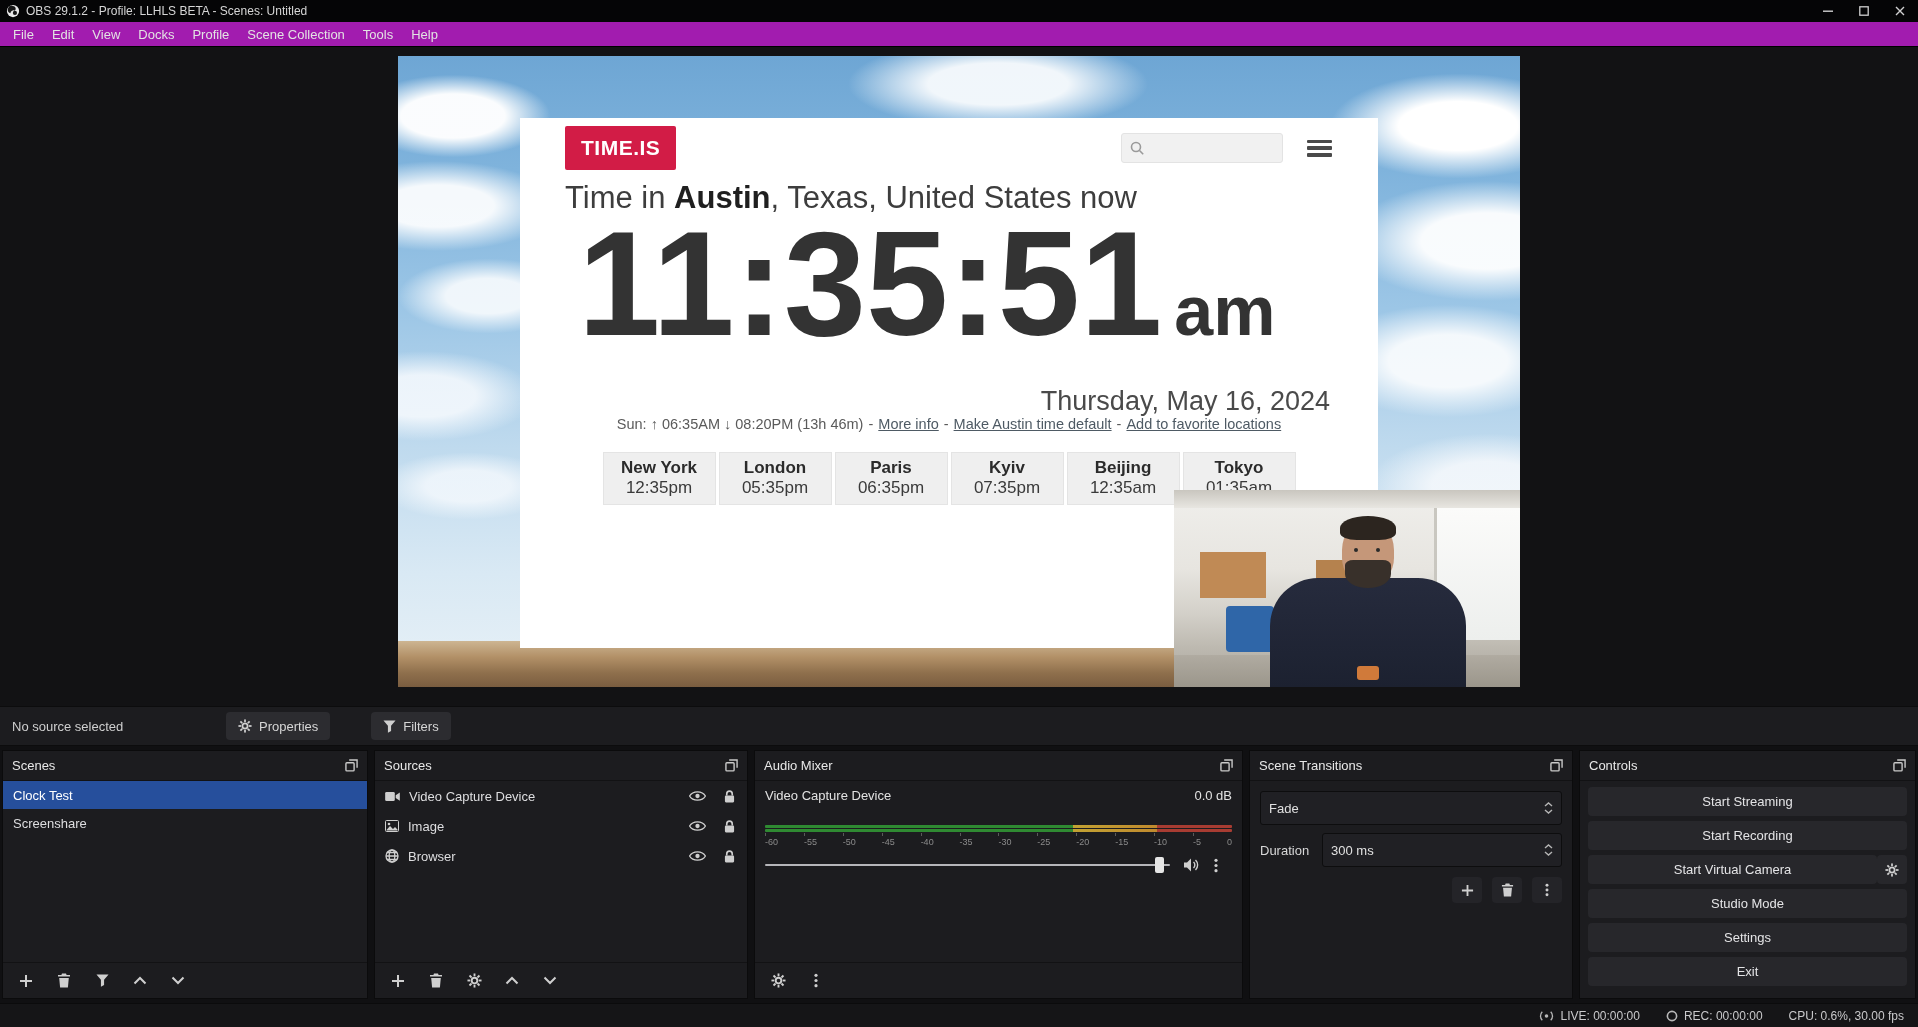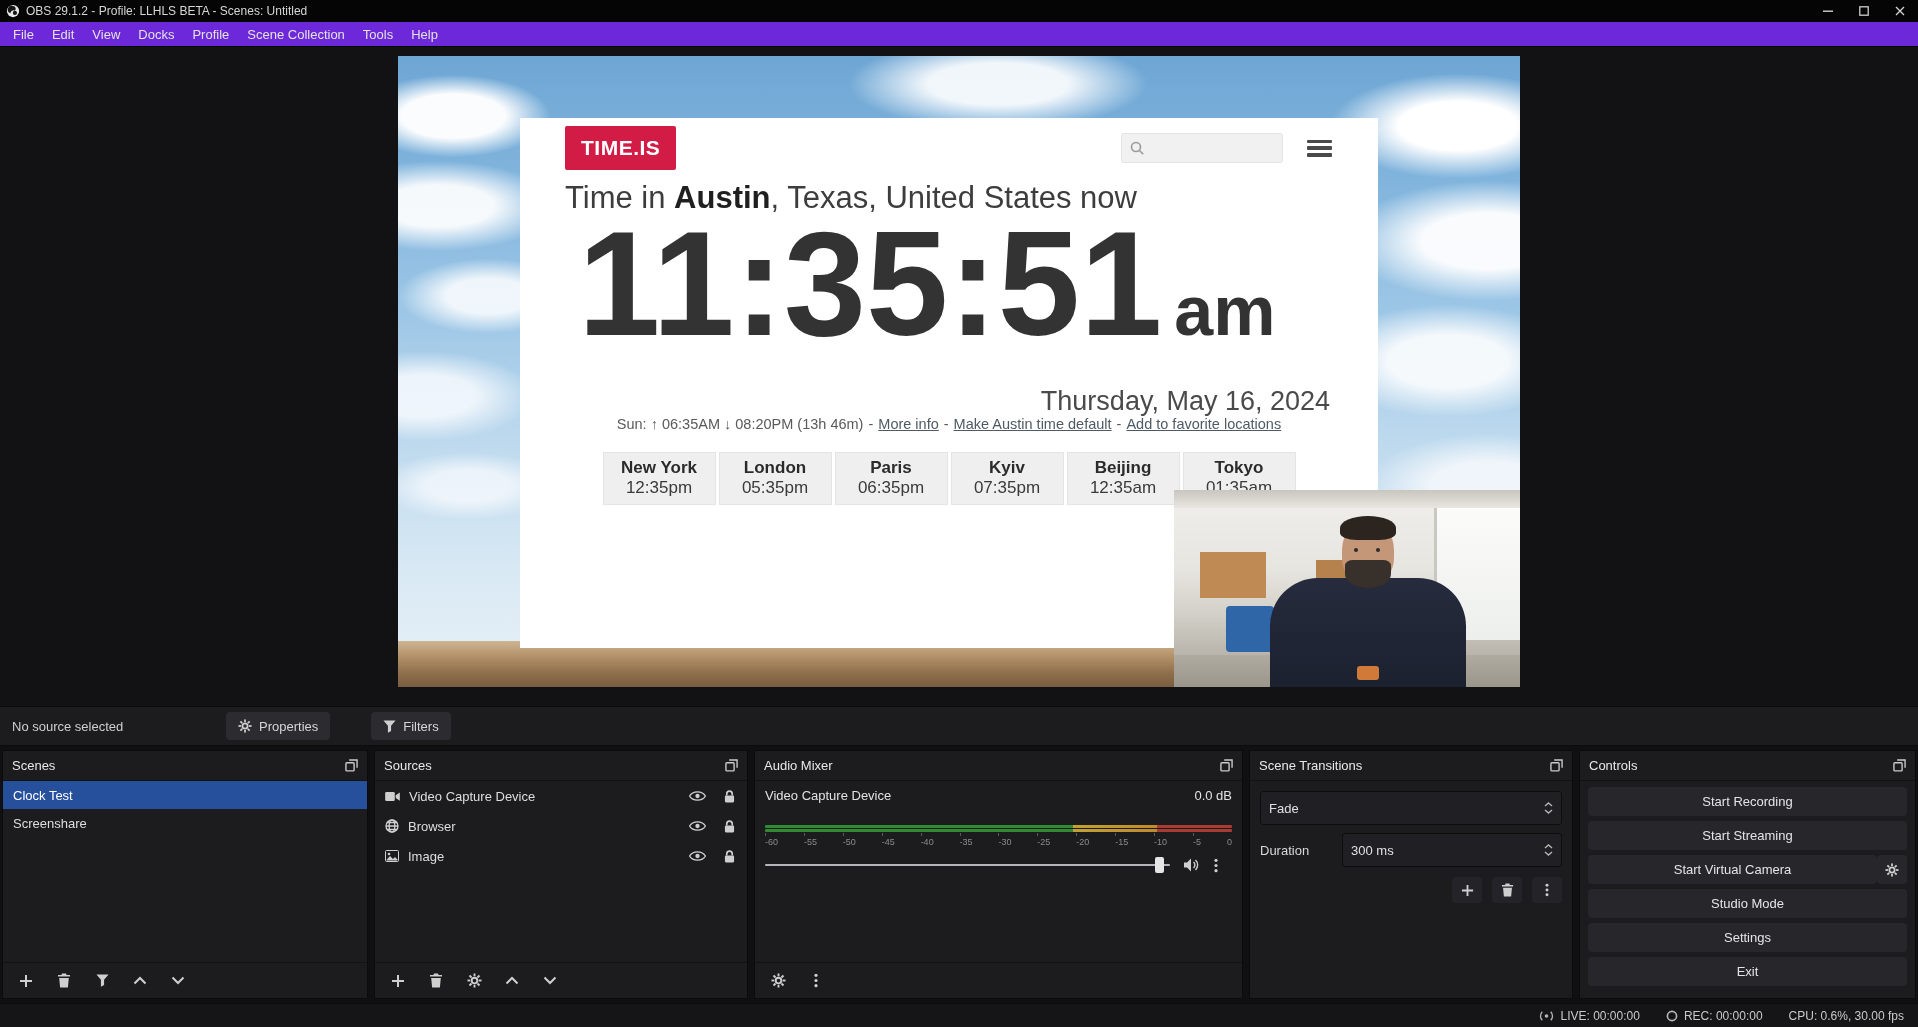--- a/index.html
+++ b/index.html
@@ -11,21 +11,21 @@
   .app{width:1918px;height:1027px;display:flex;flex-direction:column}
 
   
   .titlebar{height:22px;background:#050506;display:flex;align-items:center;
     padding-left:6px;font-size:12px;color:#d6d6d6;flex:0 0 auto}
   .obs-logo{margin-right:6px;display:flex}
   .win-buttons{margin-left:auto;display:flex;height:100%}
   .win-btn{width:36px;display:flex;align-items:center;justify-content:center}
 
   
-  .menubar{height:24px;background:#6d28d9;display:flex;align-items:stretch;
+  .menubar{height:24px;background:#a21caf;display:flex;align-items:stretch;
     font-size:13px;color:#e3e3e3;padding-left:4px;flex:0 0 auto}
   .menu-item{padding:0 9px;display:flex;align-items:center}
 
   
   .preview{height:660px;background:#121214;position:relative;flex:0 0 auto;border-top:1px solid #000}
   .canvas{position:absolute;left:398px;top:9px;width:1122px;height:631px;overflow:hidden;
     background:linear-gradient(180deg,#6ea6d4 0%,#7fb3dc 18%,#9cc6e6 40%,#bfdaee 62%,#d9e9f4 82%,#e8f1f7 100%)}
   .clouds{position:absolute;inset:0;background:
     radial-gradient(ellipse 130px 55px at 55px 60px, rgba(255,255,255,.97) 40%, rgba(255,255,255,0) 75%),
     radial-gradient(ellipse 160px 60px at 40px 150px, rgba(255,255,255,.92) 35%, rgba(255,255,255,0) 75%),
@@ -130,21 +130,21 @@
   .vol-handle{position:absolute;right:6px;top:1px;width:9px;height:16px;background:#e6e6e6;border-radius:2px}
   .mixer-slider-row .icon-btn{margin-right:14px}
 
   
   .trans-body{padding:10px}
   .field{height:30px;background:#202024;border:1px solid #0d0d0e;border-radius:3px;
     display:flex;align-items:center;padding:16px 8px;font-size:13px;color:#e0e0e0}
   .combo-arrows,.spin-arrows{margin-left:auto;display:flex;flex-direction:column;gap:2px;align-items:center}
   .duration-row{display:flex;align-items:center;margin-top:8px}
   .dur-label{font-size:13px;color:#d8d8d8;width:58px;flex:0 0 auto}
-  .duration-row .field{flex:1;margin-left:24px}
+  .duration-row .field{flex:1;margin-left:4px}
   .trans-actions{display:flex;justify-content:flex-end;gap:10px;margin-top:10px}
   .trans-actions .tool-btn{width:30px;height:26px;background:#242428;border-radius:4px}
 
   
   .controls-body{padding:6px 8px}
   .ctl-btn{display:block;width:100%;height:29px;background:#27272b;border-radius:4px;
     font-size:13px;color:#e4e4e6;margin-bottom:5px;text-align:center}
   .vc-row{display:flex;margin-bottom:5px}
   .vc-row .ctl-btn{margin-bottom:0}
   .vc-row .main{flex:1}
@@ -381,48 +381,48 @@
               </button>
             <button class="icon-btn">
                 <svg width="11" height="13" viewBox="0 0 12 14">
                   <path d="M3 6V4.2a3 3 0 0 1 6 0V6" fill="none" stroke="#cfcfcf" stroke-width="1.8"></path>
                   <rect x="1" y="6" width="10" height="7.5" rx="1.2" fill="#cfcfcf"></rect>
                 </svg>
               </button>
           </span>
         </div>
         <div class="source-row">
-          <svg width="14" height="14" viewBox="0 0 14 14">
-              <circle cx="7" cy="7" r="6" fill="none" stroke="#cfcfcf" stroke-width="1.3"></circle>
-              <ellipse cx="7" cy="7" rx="2.8" ry="6" fill="none" stroke="#cfcfcf" stroke-width="1.3"></ellipse>
-              <path d="M1 7h12M1.8 3.5h10.4M1.8 10.5h10.4" stroke="#cfcfcf" stroke-width="1.3" fill="none"></path>
-            </svg>
-          <span>Browser</span>
+          <svg width="14" height="12" viewBox="0 0 14 12">
+              <rect x=".5" y=".5" width="13" height="11" rx="1" fill="none" stroke="#cfcfcf"></rect>
+              <circle cx="4" cy="4" r="1.3" fill="#cfcfcf"></circle>
+              <path d="M1.5 10l3.5-4 3 3 2-2 2.5 2.5v1H1.5z" fill="#cfcfcf"></path>
+            </svg>
+          <span>Image</span>
           <span class="row-icons">
             <button class="icon-btn">
                 <svg width="17" height="10" viewBox="0 0 20 12">
                   <path d="M10 1C5.8 1 2.2 3 .5 6 2.2 9 5.8 11 10 11s7.8-2 9.5-5C17.8 3 14.2 1 10 1z" fill="none" stroke="#cfcfcf" stroke-width="1.6"></path>
                   <circle cx="10" cy="6" r="2.6" fill="#cfcfcf"></circle>
                 </svg>
               </button>
             <button class="icon-btn">
                 <svg width="11" height="13" viewBox="0 0 12 14">
                   <path d="M3 6V4.2a3 3 0 0 1 6 0V6" fill="none" stroke="#cfcfcf" stroke-width="1.8"></path>
                   <rect x="1" y="6" width="10" height="7.5" rx="1.2" fill="#cfcfcf"></rect>
                 </svg>
               </button>
           </span>
         </div>
         <div class="source-row">
-          <svg width="14" height="12" viewBox="0 0 14 12">
-              <rect x=".5" y=".5" width="13" height="11" rx="1" fill="none" stroke="#cfcfcf"></rect>
-              <circle cx="4" cy="4" r="1.3" fill="#cfcfcf"></circle>
-              <path d="M1.5 10l3.5-4 3 3 2-2 2.5 2.5v1H1.5z" fill="#cfcfcf"></path>
-            </svg>
-          <span>Image</span>
+          <svg width="14" height="14" viewBox="0 0 14 14">
+              <circle cx="7" cy="7" r="6" fill="none" stroke="#cfcfcf" stroke-width="1.3"></circle>
+              <ellipse cx="7" cy="7" rx="2.8" ry="6" fill="none" stroke="#cfcfcf" stroke-width="1.3"></ellipse>
+              <path d="M1 7h12M1.8 3.5h10.4M1.8 10.5h10.4" stroke="#cfcfcf" stroke-width="1.3" fill="none"></path>
+            </svg>
+          <span>Browser</span>
           <span class="row-icons">
             <button class="icon-btn">
                 <svg width="17" height="10" viewBox="0 0 20 12">
                   <path d="M10 1C5.8 1 2.2 3 .5 6 2.2 9 5.8 11 10 11s7.8-2 9.5-5C17.8 3 14.2 1 10 1z" fill="none" stroke="#cfcfcf" stroke-width="1.6"></path>
                   <circle cx="10" cy="6" r="2.6" fill="#cfcfcf"></circle>
                 </svg>
               </button>
             <button class="icon-btn">
                 <svg width="11" height="13" viewBox="0 0 12 14">
                   <path d="M3 6V4.2a3 3 0 0 1 6 0V6" fill="none" stroke="#cfcfcf" stroke-width="1.8"></path>
@@ -624,22 +624,22 @@
       <header class="dock-header">
         <span>Controls</span>
         <span class="dock-popout">
           <svg width="13" height="13" viewBox="0 0 14 14">
               <path d="M4.5 1h8.5v8.5" fill="none" stroke="#c9c9c9" stroke-width="1.5"></path>
               <rect x="1" y="4" width="8.8" height="8.8" rx="1" fill="none" stroke="#c9c9c9" stroke-width="1.5"></rect>
             </svg>
         </span>
       </header>
       <div class="dock-body controls-body">
+        <button class="ctl-btn">Start Streaming</button>
         <button class="ctl-btn">Start Recording</button>
-        <button class="ctl-btn">Start Streaming</button>
         <div class="vc-row">
           <button class="ctl-btn main">Start Virtual Camera</button>
           <button class="ctl-btn gear-sm">
               <svg width="14" height="14" viewBox="0 0 16 16">
                 <g fill="#cfcfcf">
                   <circle cx="8" cy="8" r="3" fill="none" stroke="#cfcfcf" stroke-width="2"></circle>
                   <g>
                     <rect x="7" y="0.5" width="2" height="3"></rect>
                     <rect x="7" y="12.5" width="2" height="3"></rect>
                     <rect x="0.5" y="7" width="3" height="2"></rect>

